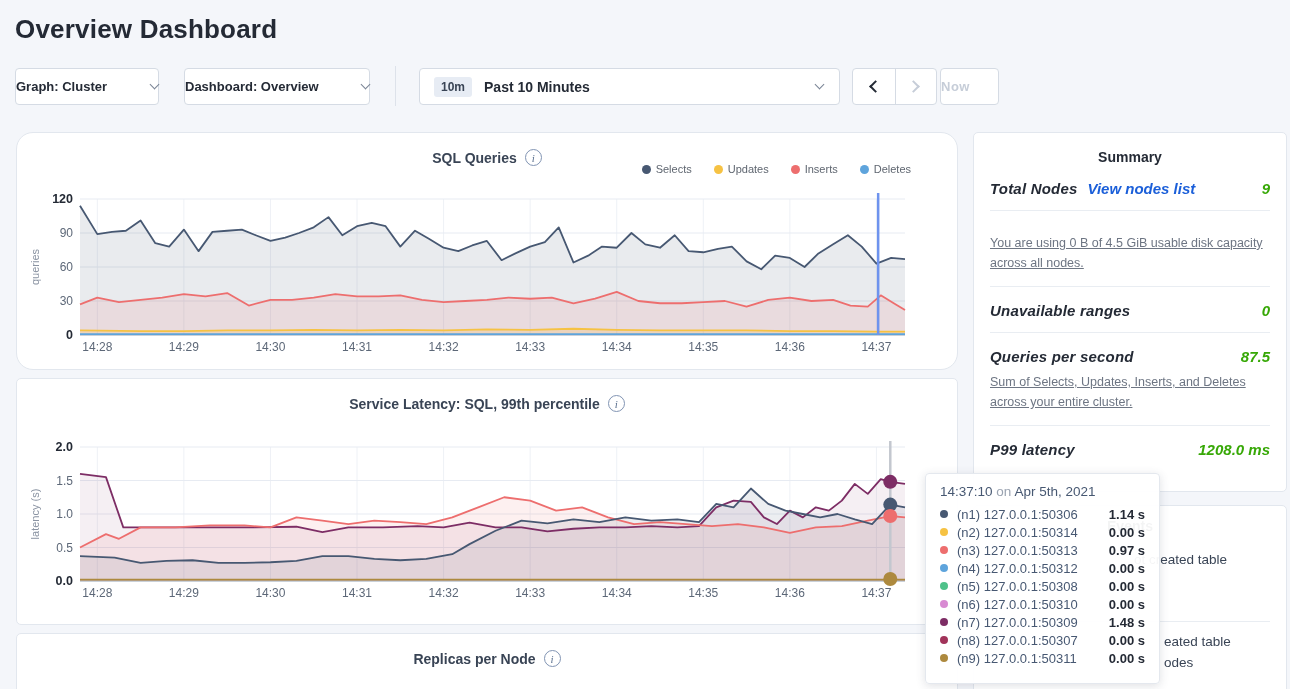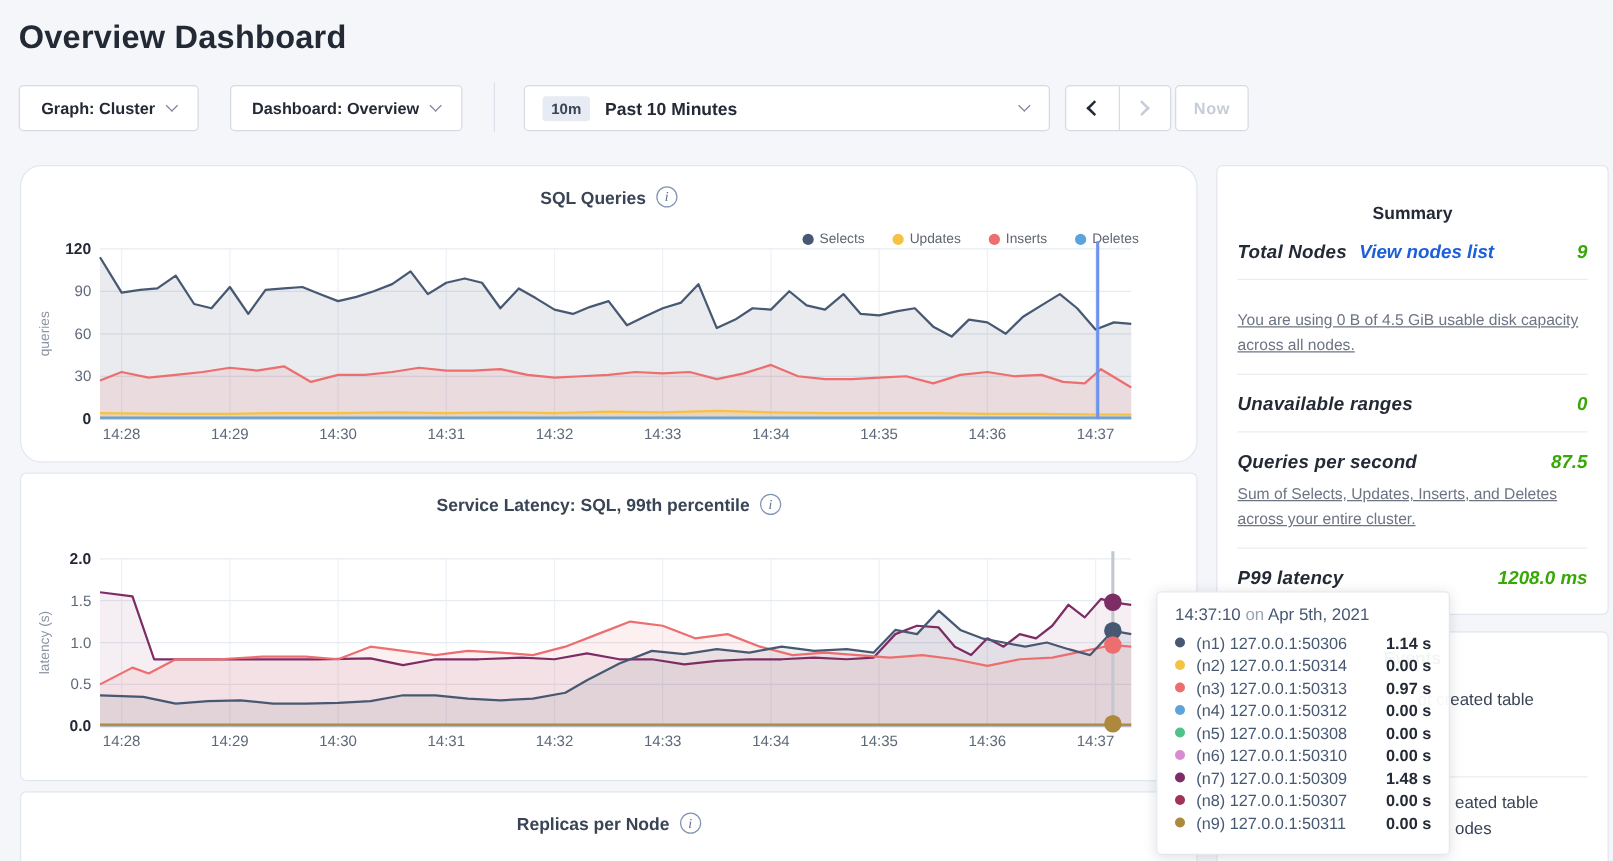--- a/index.html
+++ b/index.html
@@ -11,21 +11,21 @@
     position:relative;
   }
   .page-title {
     position:absolute; left:15px; top:14px;
     font-size:26px; font-weight:700; color:#242a35; letter-spacing:.2px;
   }
   
   .btn {
     position:absolute; top:68px; height:37px; background:#fff;
     border:1px solid #d5dbe4; border-radius:4px;
-    display:flex; align-items:center; justify-content:center;
+    display:flex; align-items:center; justify-content:space-between;
     font-size:13px; font-weight:700; color:#242a35; cursor:pointer;
   }
   .chev { width:7px; height:7px; border-right:1.6px solid #7a8495; border-bottom:1.6px solid #7a8495;
     transform:rotate(45deg); margin-left:10px; margin-top:-4px; }
   .ctrl-divider { position:absolute; left:395px; top:66px; width:1px; height:40px; background:#dde2ea; }
   .time-badge { background:#e7ecf4; color:#394455; font-size:12px; font-weight:700;
     padding:3px 7px; border-radius:3px; margin-right:12px; }
   .time-btn { justify-content:flex-start; padding:0 14px; }
   .time-btn .chev { position:absolute; right:16px; }
   .arrow-group { padding:0; }
@@ -34,28 +34,28 @@
   .chev-left  { width:9px; height:9px; border-left:2.4px solid #242a35; border-bottom:2.4px solid #242a35; transform:rotate(45deg); margin-left:4px; }
   .chev-right { width:9px; height:9px; border-right:2.4px solid #c6cdd8; border-top:2.4px solid #c6cdd8; transform:rotate(45deg); margin-right:4px; }
   .now-btn { color:#c6cdd8; letter-spacing:.5px; }
   
   .card { position:absolute; background:#fff; border:1px solid #e2e7ee; border-radius:5px; }
   .chart-title-row { display:flex; align-items:center; justify-content:center; padding-top:16px; gap:8px; }
   .chart-title { font-size:14px; font-weight:700; color:#394455; }
   .info-icon { width:17px; height:17px; border:1px solid #8194b3; border-radius:50%;
     color:#5a708f; font-size:11px; font-style:italic; font-family:"Liberation Serif",serif;
     display:flex; align-items:center; justify-content:center; cursor:pointer; }
-  .legend { position:absolute; right:46px; top:52px; display:flex; gap:22px;
+  .legend { position:absolute; right:46px; top:30px; display:flex; gap:22px;
     font-size:11px; color:#5f6670; align-items:center; }
   .legend-item { display:flex; align-items:center; gap:5px; }
   .legend-dot { width:9px; height:9px; border-radius:50%; }
   svg.chart { display:block; margin-top:0; font-family:"Liberation Sans",sans-serif; }
   
   .summary-card { left:973px; top:132px; width:314px; height:360px; padding:0 16px; }
-  .summary-title { text-align:center; font-size:14px; font-weight:700; color:#242a35; margin-top:29px; }
+  .summary-title { text-align:center; font-size:14px; font-weight:700; color:#242a35; margin-top:16px; }
   .sum-row { padding:15px 0 13px 0; border-bottom:1px solid #e9edf2; }
   .sum-row:last-child { border-bottom:none; }
   .sum-head { display:flex; align-items:baseline;font-style:italic; }
   .sum-label { font-size:15px; font-weight:700; color:#242a35; letter-spacing:.2px; }
   .sum-link { font-size:15px; font-weight:700; color:#1b5fd9; margin-left:10px; cursor:pointer; }
   .sum-value { margin-left:auto; font-size:15px; font-weight:700; color:#37a806; }
   .sum-desc { font-size:12.5px; color:#6d7583; line-height:20px; margin-top:7px;text-decoration:underline; }
   .summary-card .sum-row:first-of-type { margin-top:14px; }
   
   .events-card { left:973px; top:505px; width:314px; height:300px; }

